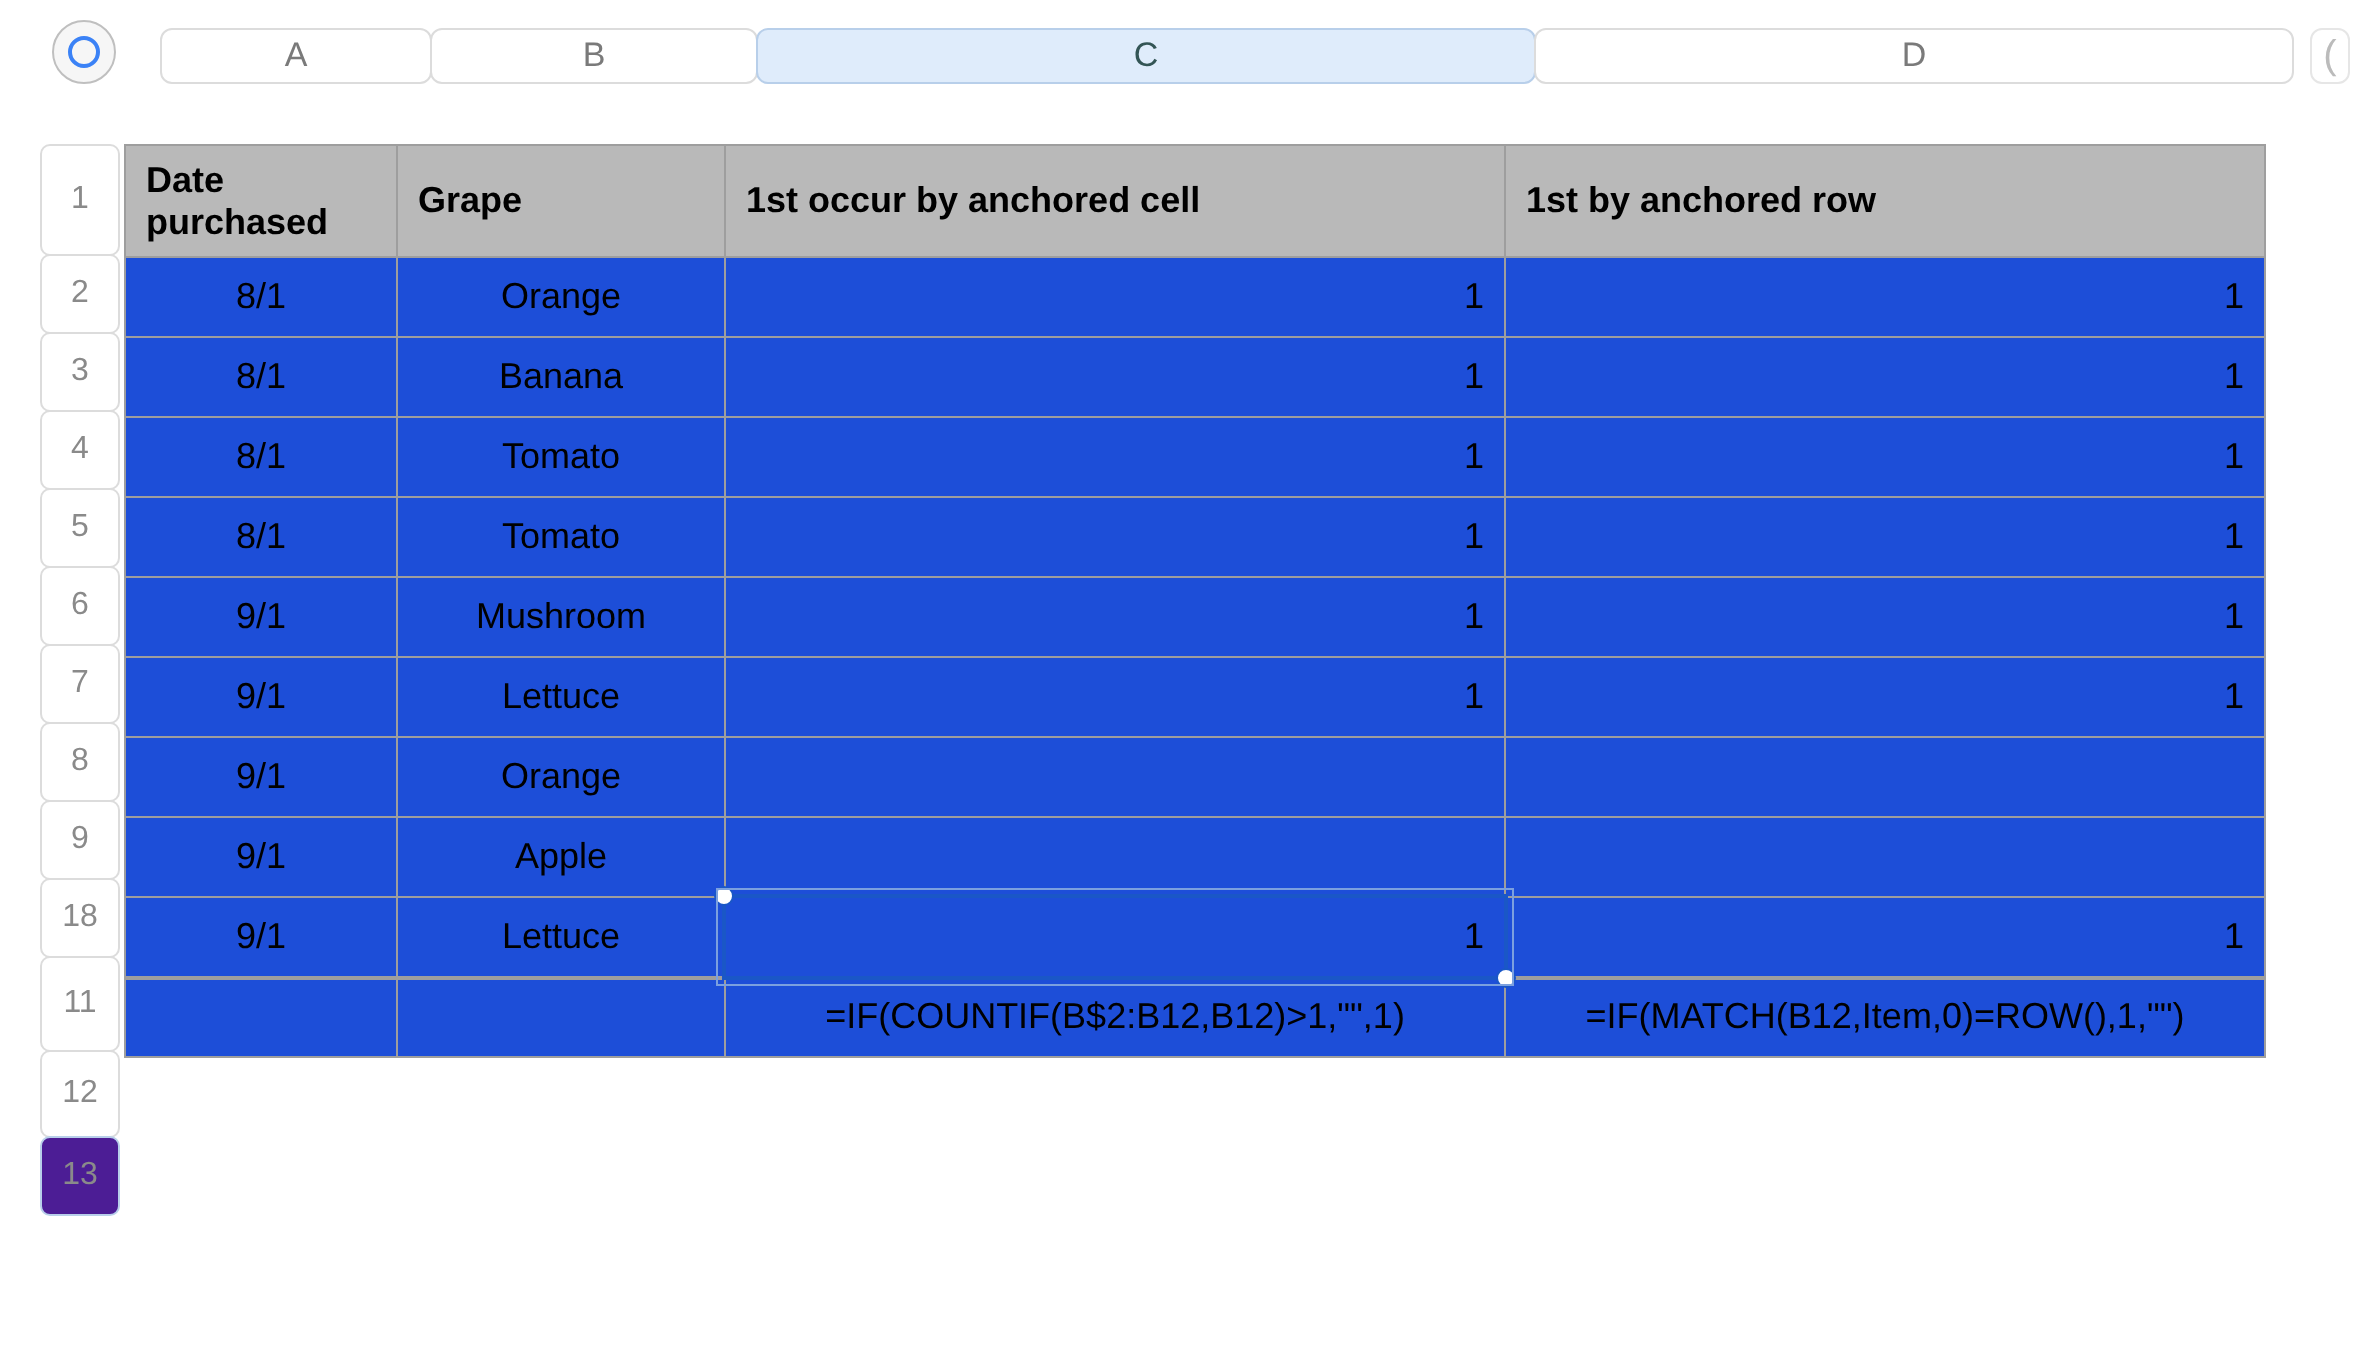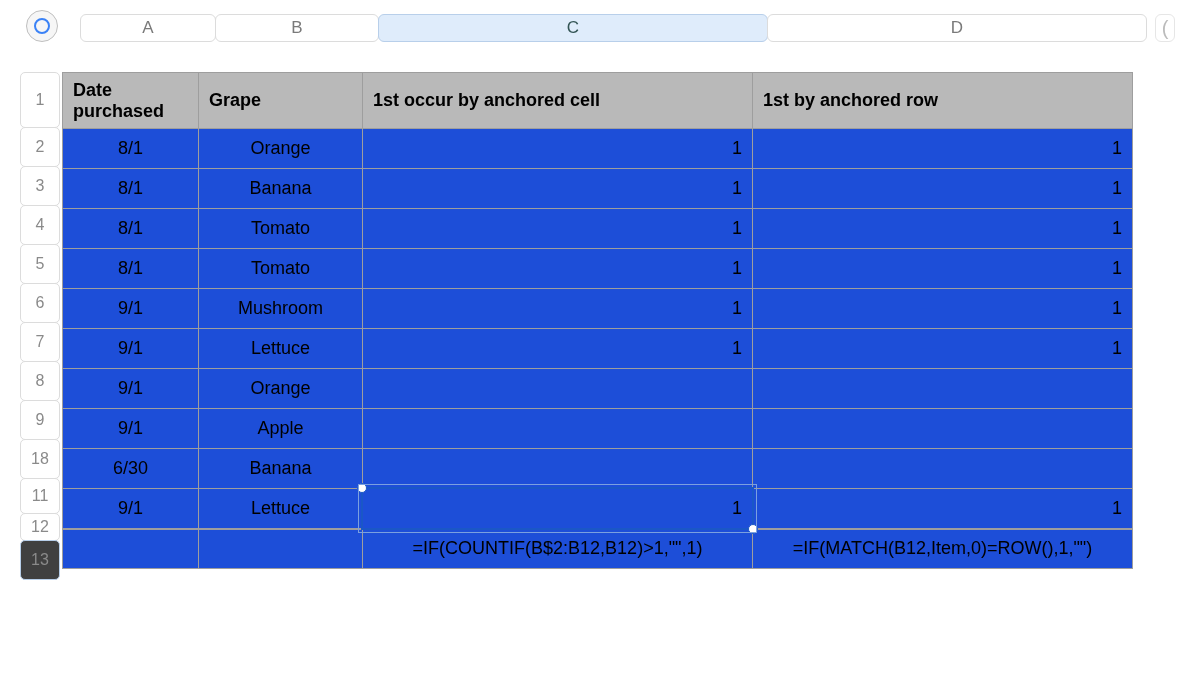--- a/index.html
+++ b/index.html
@@ -90,21 +90,21 @@
     display: flex;
     align-items: center;
     justify-content: center;
     color: #8a8a8a;
     font-size: 16px;
     background: #fff;
     flex-shrink: 0;
   }
   .row-hdr + .row-hdr { margin-top: -1px; }
   .row-hdr.selected {
-    background: #404040;
+    background: #4c1d95;
     border-color: #b8cfea;
   }
 
   table.cells {
     border-collapse: collapse;
     margin-left: 2px;
     table-layout: fixed;
     padding-left: 36px;
   }
   table.cells th, table.cells td {
@@ -193,22 +193,22 @@
       <div class="row-hdr" style="height:56px">1</div>
       <div class="row-hdr" style="height:40px">2</div>
       <div class="row-hdr" style="height:40px">3</div>
       <div class="row-hdr" style="height:40px">4</div>
       <div class="row-hdr" style="height:40px">5</div>
       <div class="row-hdr" style="height:40px">6</div>
       <div class="row-hdr" style="height:40px">7</div>
       <div class="row-hdr" style="height:40px">8</div>
       <div class="row-hdr" style="height:40px">9</div>
       <div class="row-hdr" style="height:40px">18</div>
-      <div class="row-hdr" style="height:36px">11</div>
-      <div class="row-hdr" style="height:28px">12</div>
+      <div class="row-hdr" style="height:48px">11</div>
+      <div class="row-hdr" style="height:44px">12</div>
       <div class="row-hdr selected" style="height:40px">13</div>
     </div>
 
     <table class="cells">
       <colgroup>
         <col class="col-A">
           <col class="col-B">
           <col class="col-C">
           <col class="col-D">
       </colgroup>
@@ -262,26 +262,20 @@
         <td class="numR"></td>
         <td class="numR"></td>
       </tr>
       <tr>
         <td class="ctr">9/1</td>
         <td class="lft">Apple</td>
         <td class="numR"></td>
         <td class="numR"></td>
       </tr>
       <tr>
-        <td class="ctr">6/30</td>
-        <td class="lft">Banana</td>
-        <td class="numR"></td>
-        <td class="numR"></td>
-      </tr>
-      <tr>
         <td class="ctr">9/1</td>
         <td class="lft">Lettuce</td>
         <td class="numR sel">
           <span>1</span>
           <span class="sel-handle tl"></span>
           <span class="sel-handle br"></span>
         </td>
         <td class="numR">1</td>
       </tr>
 

